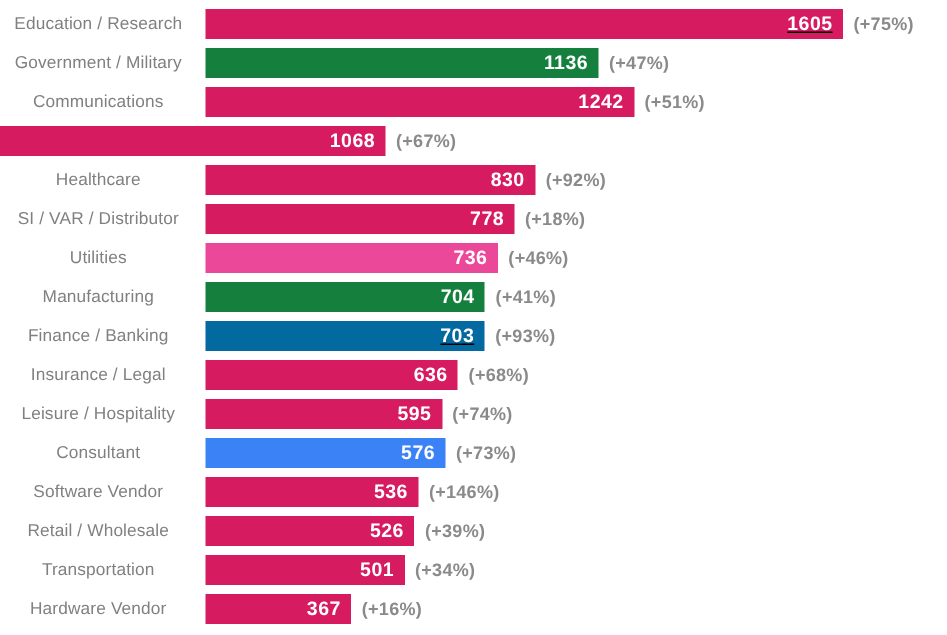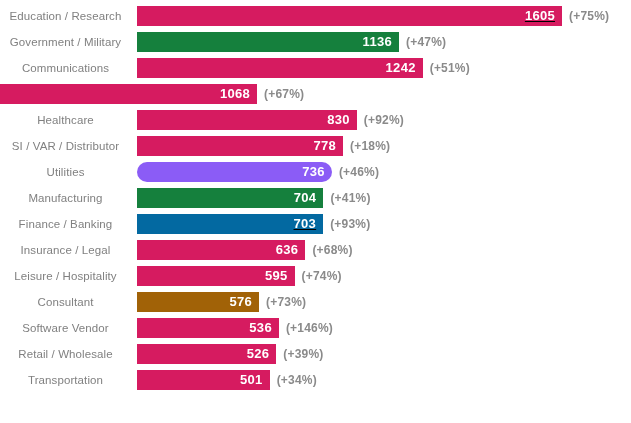--- a/index.html
+++ b/index.html
@@ -132,21 +132,21 @@
         <div class="bar-wrap">
           <div class="bar" style="width: 206.012px; background: rgb(214, 27, 96);">
             <span class="bar-value">778</span>
           </div>
           <span class="bar-pct">(+18%)</span>
         </div>
       </div>
       <div class="bar-row">
         <div class="cat-label">Utilities</div>
         <div class="bar-wrap">
-          <div class="bar" style="width: 194.891px; background: #8b5cf6; border-radius: 10px;">
+          <div class="bar" style="width: 194.891px; background: #ec4899;">
             <span class="bar-value">736</span>
           </div>
           <span class="bar-pct">(+46%)</span>
         </div>
       </div>
       <div class="bar-row">
         <div class="cat-label">Manufacturing</div>
         <div class="bar-wrap">
           <div class="bar" style="width: 186.417px; background: #15803d;">
             <span class="bar-value">704</span>
@@ -177,21 +177,21 @@
         <div class="bar-wrap">
           <div class="bar" style="width: 157.555px; background: rgb(214, 27, 96);">
             <span class="bar-value">595</span>
           </div>
           <span class="bar-pct">(+74%)</span>
         </div>
       </div>
       <div class="bar-row">
         <div class="cat-label">Consultant</div>
         <div class="bar-wrap">
-          <div class="bar" style="width: 122px; background: #a16207;">
+          <div class="bar" style="width: 160px; background: #3b82f6;">
             <span class="bar-value">576</span>
           </div>
           <span class="bar-pct">(+73%)</span>
         </div>
       </div>
       <div class="bar-row">
         <div class="cat-label">Software Vendor</div>
         <div class="bar-wrap">
           <div class="bar" style="width: 141.931px; background: rgb(214, 27, 96);">
             <span class="bar-value">536</span>
@@ -208,16 +208,25 @@
           <span class="bar-pct">(+39%)</span>
         </div>
       </div>
       <div class="bar-row">
         <div class="cat-label">Transportation</div>
         <div class="bar-wrap">
           <div class="bar" style="width: 132.664px; background: rgb(214, 27, 96); text-align: right;">
             <span class="bar-value">501</span>
           </div>
           <span class="bar-pct">(+34%)</span>
+        </div>
+      </div>
+      <div class="bar-row">
+        <div class="cat-label">Hardware Vendor</div>
+        <div class="bar-wrap">
+          <div class="bar" style="width: 97.1807px; background: rgb(214, 27, 96);">
+            <span class="bar-value">367</span>
+          </div>
+          <span class="bar-pct">(+16%)</span>
         </div>
       </div>
     </div>
 </div>
 
 </body></html>

